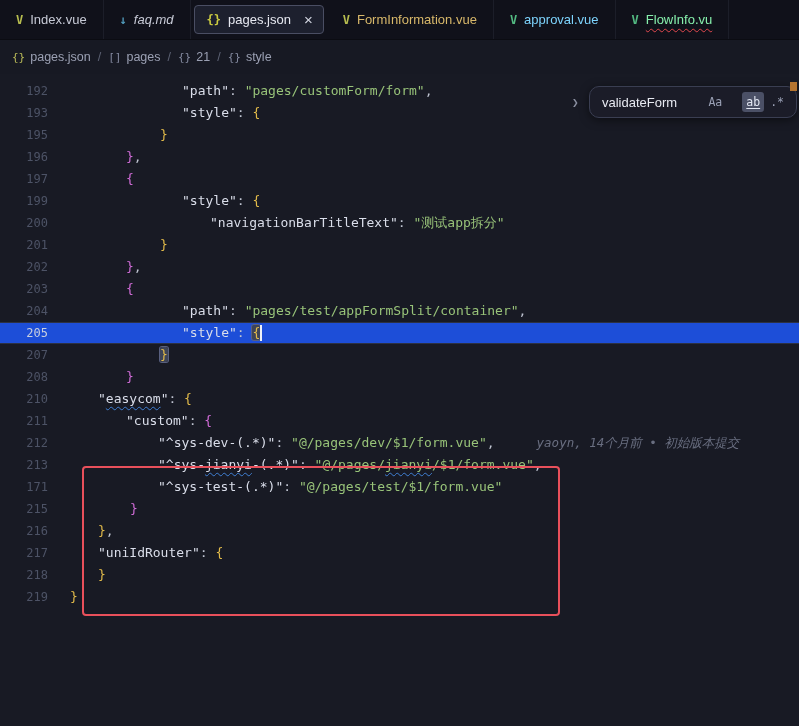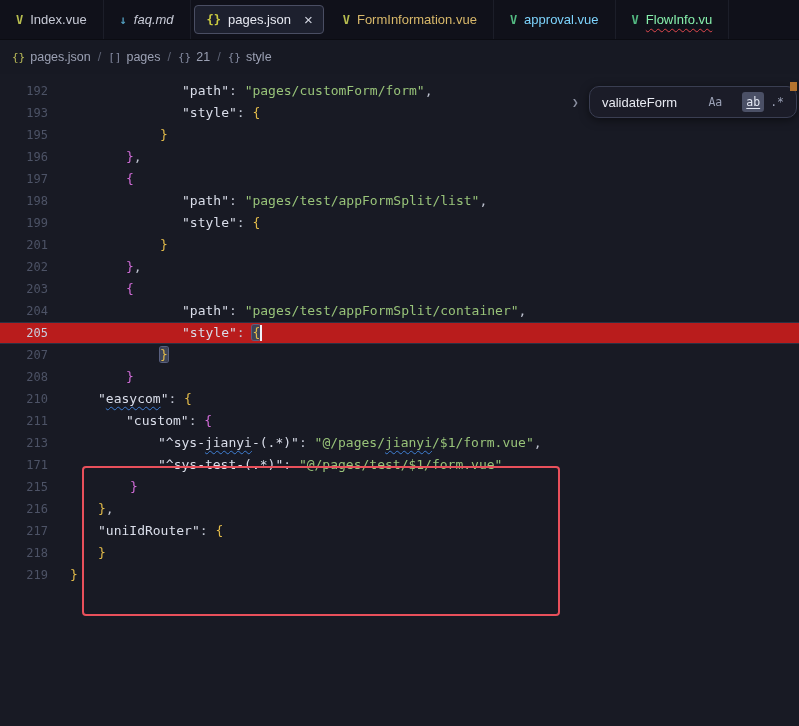--- a/index.html
+++ b/index.html
@@ -46,21 +46,21 @@
   .crumb-sep { color: #5d6274; margin: 0 7px; }
   
   .editor {
     position: relative; height: 652px; background: #181a24; padding-top: 6px;
     font-family: "DejaVu Sans Mono", monospace; font-size: 13px;
   }
   .line { display: flex; height: 22px; line-height: 22px; white-space: pre; }
   .gutter { flex: none; width: 48px; text-align: right; color: #4d5366; font-size: 12px; }
   .content { flex: 1; }
   .line.current {
-    background: #b91c1c;
+    background: #1d4ed8;
     box-shadow: inset 0 1px 0 #2c3143, inset 0 -1px 0 #2c3143;
   }
   .line.current .gutter { color: #c9cfdf; }
   .tk.key  { color: #dadeea; }
   .tk.str  { color: #98c379; }
   .tk.punc { color: #bfc4d1; }
   .tk.by   { color: #e2bb4a; }
   .tk.bm   { color: #d16cd8; }
   .tk.match { background: #3e4457; border-radius: 2px; box-shadow: 0 0 0 1px #596080; }
   .tk.sq {
@@ -147,31 +147,32 @@
   </span>
 </div>
 
 <div class="editor">
   <div id="code-area">
       <div class="line"><span class="gutter">192</span><span class="content" style="padding-left: 134px;"><span class="tk key">"path"</span><span class="tk punc">: </span><span class="tk str">"pages/customForm/form"</span><span class="tk punc">,</span></span></div>
       <div class="line"><span class="gutter">193</span><span class="content" style="padding-left: 134px;"><span class="tk key">"style"</span><span class="tk punc">: </span><span class="tk by">{</span></span></div>
       <div class="line"><span class="gutter">195</span><span class="content" style="padding-left: 112px;"><span class="tk by">}</span></span></div>
       <div class="line"><span class="gutter">196</span><span class="content" style="padding-left: 78px;"><span class="tk bm">}</span><span class="tk punc">,</span></span></div>
       <div class="line"><span class="gutter">197</span><span class="content" style="padding-left: 78px;"><span class="tk bm">{</span></span></div>
-      <div class="line"><span class="gutter">198</span><span class="content" style="padding-left: 134px;"><span class="tk key">"path"</span><span class="tk punc">: </span><span class="tk str">"pages/test/appFormSplit/list"</span><span class="tk punc">,</span></span></div>
       <div class="line"><span class="gutter">199</span><span class="content" style="padding-left: 134px;"><span class="tk key">"style"</span><span class="tk punc">: </span><span class="tk by">{</span></span></div>
+      <div class="line"><span class="gutter">200</span><span class="content" style="padding-left: 162px;"><span class="tk key">"navigationBarTitleText"</span><span class="tk punc">: </span><span class="tk str">"测试app拆分"</span></span></div>
       <div class="line"><span class="gutter">201</span><span class="content" style="padding-left: 112px;"><span class="tk by">}</span></span></div>
       <div class="line"><span class="gutter">202</span><span class="content" style="padding-left: 78px;"><span class="tk bm">}</span><span class="tk punc">,</span></span></div>
       <div class="line"><span class="gutter">203</span><span class="content" style="padding-left: 78px;"><span class="tk bm">{</span></span></div>
       <div class="line"><span class="gutter">204</span><span class="content" style="padding-left: 134px;"><span class="tk key">"path"</span><span class="tk punc">: </span><span class="tk str">"pages/test/appFormSplit/container"</span><span class="tk punc">,</span></span></div>
       <div class="line current"><span class="gutter">205</span><span class="content" style="padding-left: 134px;"><span class="tk key">"style"</span><span class="tk punc">: </span><span class="tk by match">{</span><span class="cursor"></span></span></div>
       <div class="line"><span class="gutter">207</span><span class="content" style="padding-left: 112px;"><span class="tk by match">}</span></span></div>
       <div class="line"><span class="gutter">208</span><span class="content" style="padding-left: 78px;"><span class="tk bm">}</span></span></div>
       <div class="line"><span class="gutter">210</span><span class="content" style="padding-left: 50px;"><span class="tk key">"</span><span class="tk key sq">easycom</span><span class="tk key">"</span><span class="tk punc">: </span><span class="tk by">{</span></span></div>
       <div class="line"><span class="gutter">211</span><span class="content" style="padding-left: 78px;"><span class="tk key">"custom"</span><span class="tk punc">: </span><span class="tk bm">{</span></span></div>
+      <div class="line"><span class="gutter">212</span><span class="content" style="padding-left: 110px;"><span class="tk key">"^sys-dev-(.*)"</span><span class="tk punc">: </span><span class="tk str">"@/pages/dev/$1/form.vue"</span><span class="tk punc">,</span><span class="blame">yaoyn, 14个月前 • 初始版本提交</span></span></div>
       <div class="line"><span class="gutter">213</span><span class="content" style="padding-left: 110px;"><span class="tk key">"^sys-</span><span class="tk key sq">jianyi</span><span class="tk key">-(.*)"</span><span class="tk punc">: </span><span class="tk str">"@/pages/</span><span class="tk str sq">jianyi</span><span class="tk str">/$1/form.vue"</span><span class="tk punc">,</span></span></div>
       <div class="line"><span class="gutter">171</span><span class="content" style="padding-left: 110px;"><span class="tk key">"^sys-test-(.*)"</span><span class="tk punc">: </span><span class="tk str">"@/pages/test/$1/form.vue"</span></span></div>
       <div class="line"><span class="gutter">215</span><span class="content" style="padding-left: 82px;"><span class="tk bm">}</span></span></div>
       <div class="line"><span class="gutter">216</span><span class="content" style="padding-left: 50px;"><span class="tk by">}</span><span class="tk punc">,</span></span></div>
       <div class="line"><span class="gutter">217</span><span class="content" style="padding-left: 50px;"><span class="tk key">"uniIdRouter"</span><span class="tk punc">: </span><span class="tk by">{</span></span></div>
       <div class="line"><span class="gutter">218</span><span class="content" style="padding-left: 50px;"><span class="tk by">}</span></span></div>
       <div class="line"><span class="gutter">219</span><span class="content" style="padding-left: 22px;"><span class="tk by">}</span></span></div>
     </div>
 
   <div class="annotation-box"></div>

